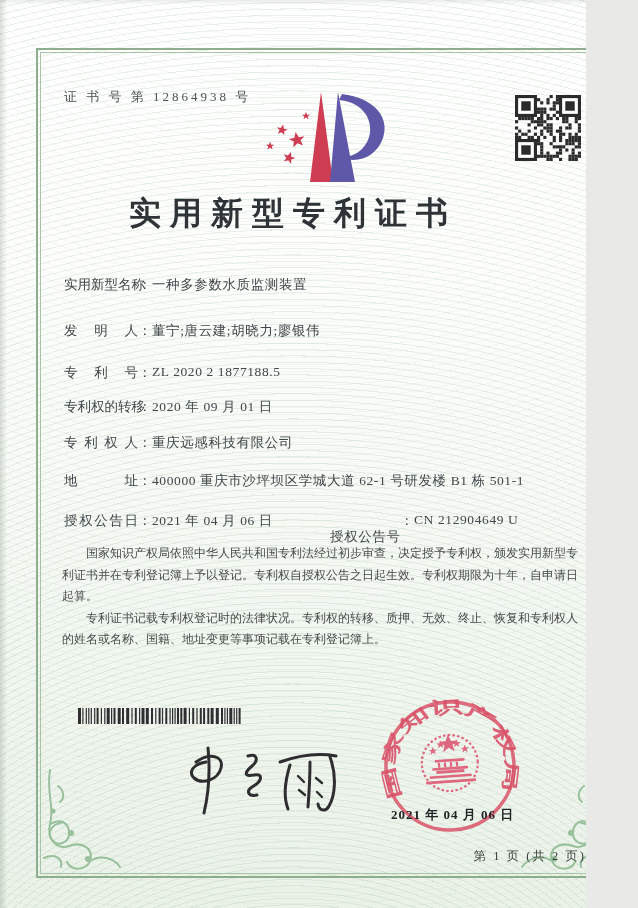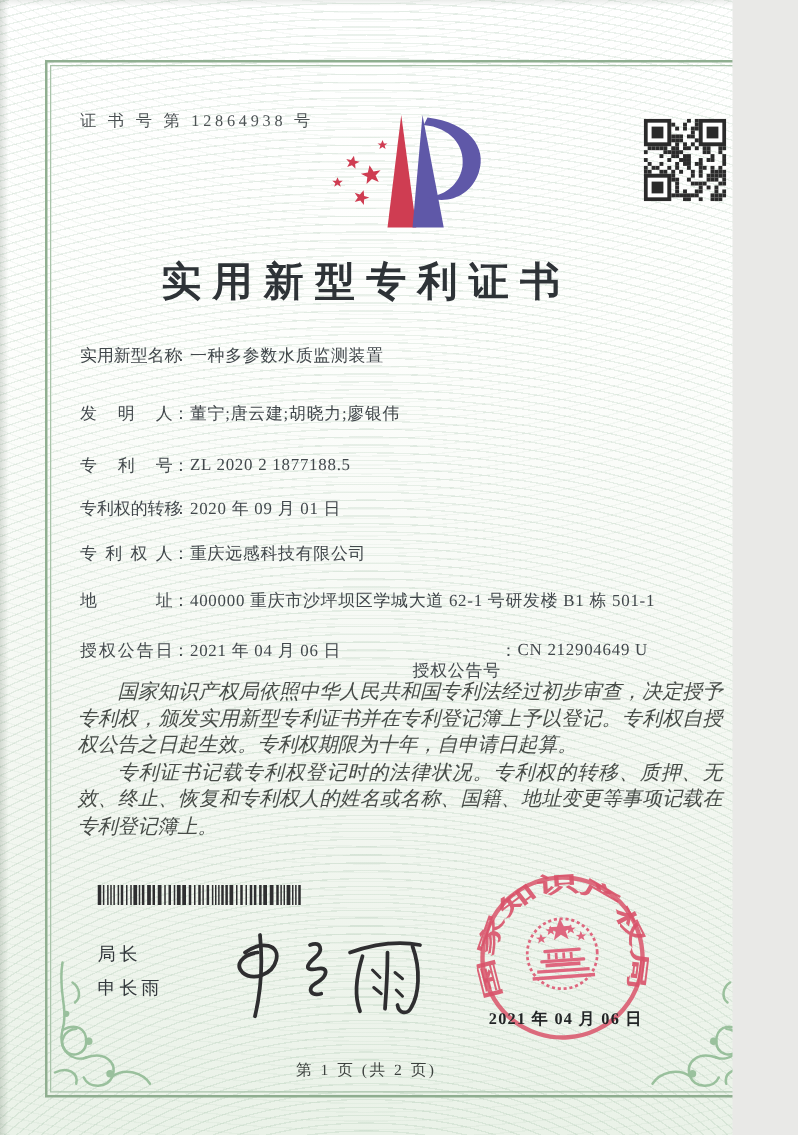--- a/index.html
+++ b/index.html
@@ -19,47 +19,47 @@
 
   .frame{position:absolute;left:36px;top:48px;width:565px;height:826px;
     border:2px solid #8fae90;}
   .frame-inner{position:absolute;inset:2px;border:1px solid #a9c3aa;}
 
   .cert-number{position:absolute;left:64px;top:88px;font-size:13px;letter-spacing:3px;color:#4c5254;}
 
   .logo{position:absolute;left:254px;top:86px;}
   .qr{position:absolute;left:515px;top:95px;}
 
-  .title{position:absolute;left:0;top:204px;width:100%;text-align:center;
+  .title{position:absolute;left:0;top:192px;width:100%;text-align:center;
     font-size:32px;font-weight:600;letter-spacing:9px;color:#2e3337;}
 
   .fields{position:absolute;left:64px;top:0;width:520px;font-size:13.5px;color:#41474b;}
   .row{position:absolute;left:0;white-space:nowrap;}
   .lbl{display:inline-block;width:74px;text-align:justify;text-align-last:justify;vertical-align:top;}
   .colon{display:inline-block;width:14px;vertical-align:top;}
   .val{display:inline-block;letter-spacing:.6px;vertical-align:top;}
   .addr2{margin-left:88px;letter-spacing:.6px;}
   .pair2{position:absolute;left:266px;top:0;}
   .pair2 .lbl{width:70px;margin-top:16px;}
 
   .legal{position:absolute;left:62px;top:543px;width:516px;
-    font-size:16px;line-height:21.5px;font-style:italic;color:#474c48;text-align:justify;}
+    font-size:12px;line-height:21.5px;color:#474c48;text-align:justify;}
   .legal p{margin:0;text-indent:2em;}
 
   .barcode{position:absolute;left:78px;top:708px;}
 
   .officer{position:absolute;left:78px;top:751px;font-size:14.5px;color:#33383c;}
   .officer div{letter-spacing:3px;line-height:27px;}
   .signature{position:absolute;left:182px;top:738px;}
 
   .seal{position:absolute;left:381px;top:697px;width:138px;height:138px;transform:rotate(-4deg);}
   .seal-date{position:absolute;left:391px;top:806px;width:130px;
     font-size:13px;font-weight:bold;color:#222426;letter-spacing:1px;white-space:nowrap;}
 
-  .page-num{position:absolute;left:0;top:848px;width:100%;text-align:center;
+  .page-num{position:absolute;left:0;top:848px;width:100%;text-align:right;
     font-size:12.5px;letter-spacing:2px;color:#3c413e;}
   .back-note{position:absolute;left:0;top:885px;width:100%;text-align:center;
     font-size:12.5px;letter-spacing:3px;color:#363b37;}
 
   .ornament{position:absolute;opacity:.85;}
   .orn-left{left:38px;top:766px;}
   .orn-right{left:512px;top:766px;transform:scaleX(-1);}
 </style>
 </head>
 <body>
@@ -328,24 +328,20 @@
         <rect x="143.0" y="0" width="2" height="16" fill="#2f2f31"></rect>
         <rect x="146.3" y="0" width="1.2" height="16" fill="#2f2f31"></rect>
         <rect x="148.8" y="0" width="1.2" height="16" fill="#2f2f31"></rect>
         <rect x="151.3" y="0" width="3" height="16" fill="#2f2f31"></rect>
         <rect x="155.6" y="0" width="1.2" height="16" fill="#2f2f31"></rect>
         <rect x="158.1" y="0" width="1.2" height="16" fill="#2f2f31"></rect>
         <rect x="160.6" y="0" width="2" height="16" fill="#2f2f31"></rect>
       </svg>
   </div>
 
-  <div class="officer">
-    <div>局长</div>
-    <div>申长雨</div>
-  </div>
 
   <div class="signature">
     <svg width="165" height="80" viewBox="0 0 165 80" fill="none" stroke="#2e2e30" stroke-width="3" stroke-linecap="round" stroke-linejoin="round">
       <path d="M14,24 C28,14 42,18 39,30 C36,42 20,47 12,40 C6,34 11,26 24,24"></path>
       <path d="M26,10 C28,30 27,54 22,75"></path>
       <path d="M66,18 C75,15 77,22 70,28 C63,34 61,39 72,37 C81,35 81,43 70,49 C64,53 66,59 75,57"></path>
       <path d="M98,24 C118,17 138,15 154,18"></path>
       <path d="M108,27 C103,43 101,58 106,71"></path>
       <path d="M148,19 C155,38 153,58 147,68 C144,74 137,73 136,66"></path>
       <path d="M128,24 C128,40 127,56 126,69"></path>

